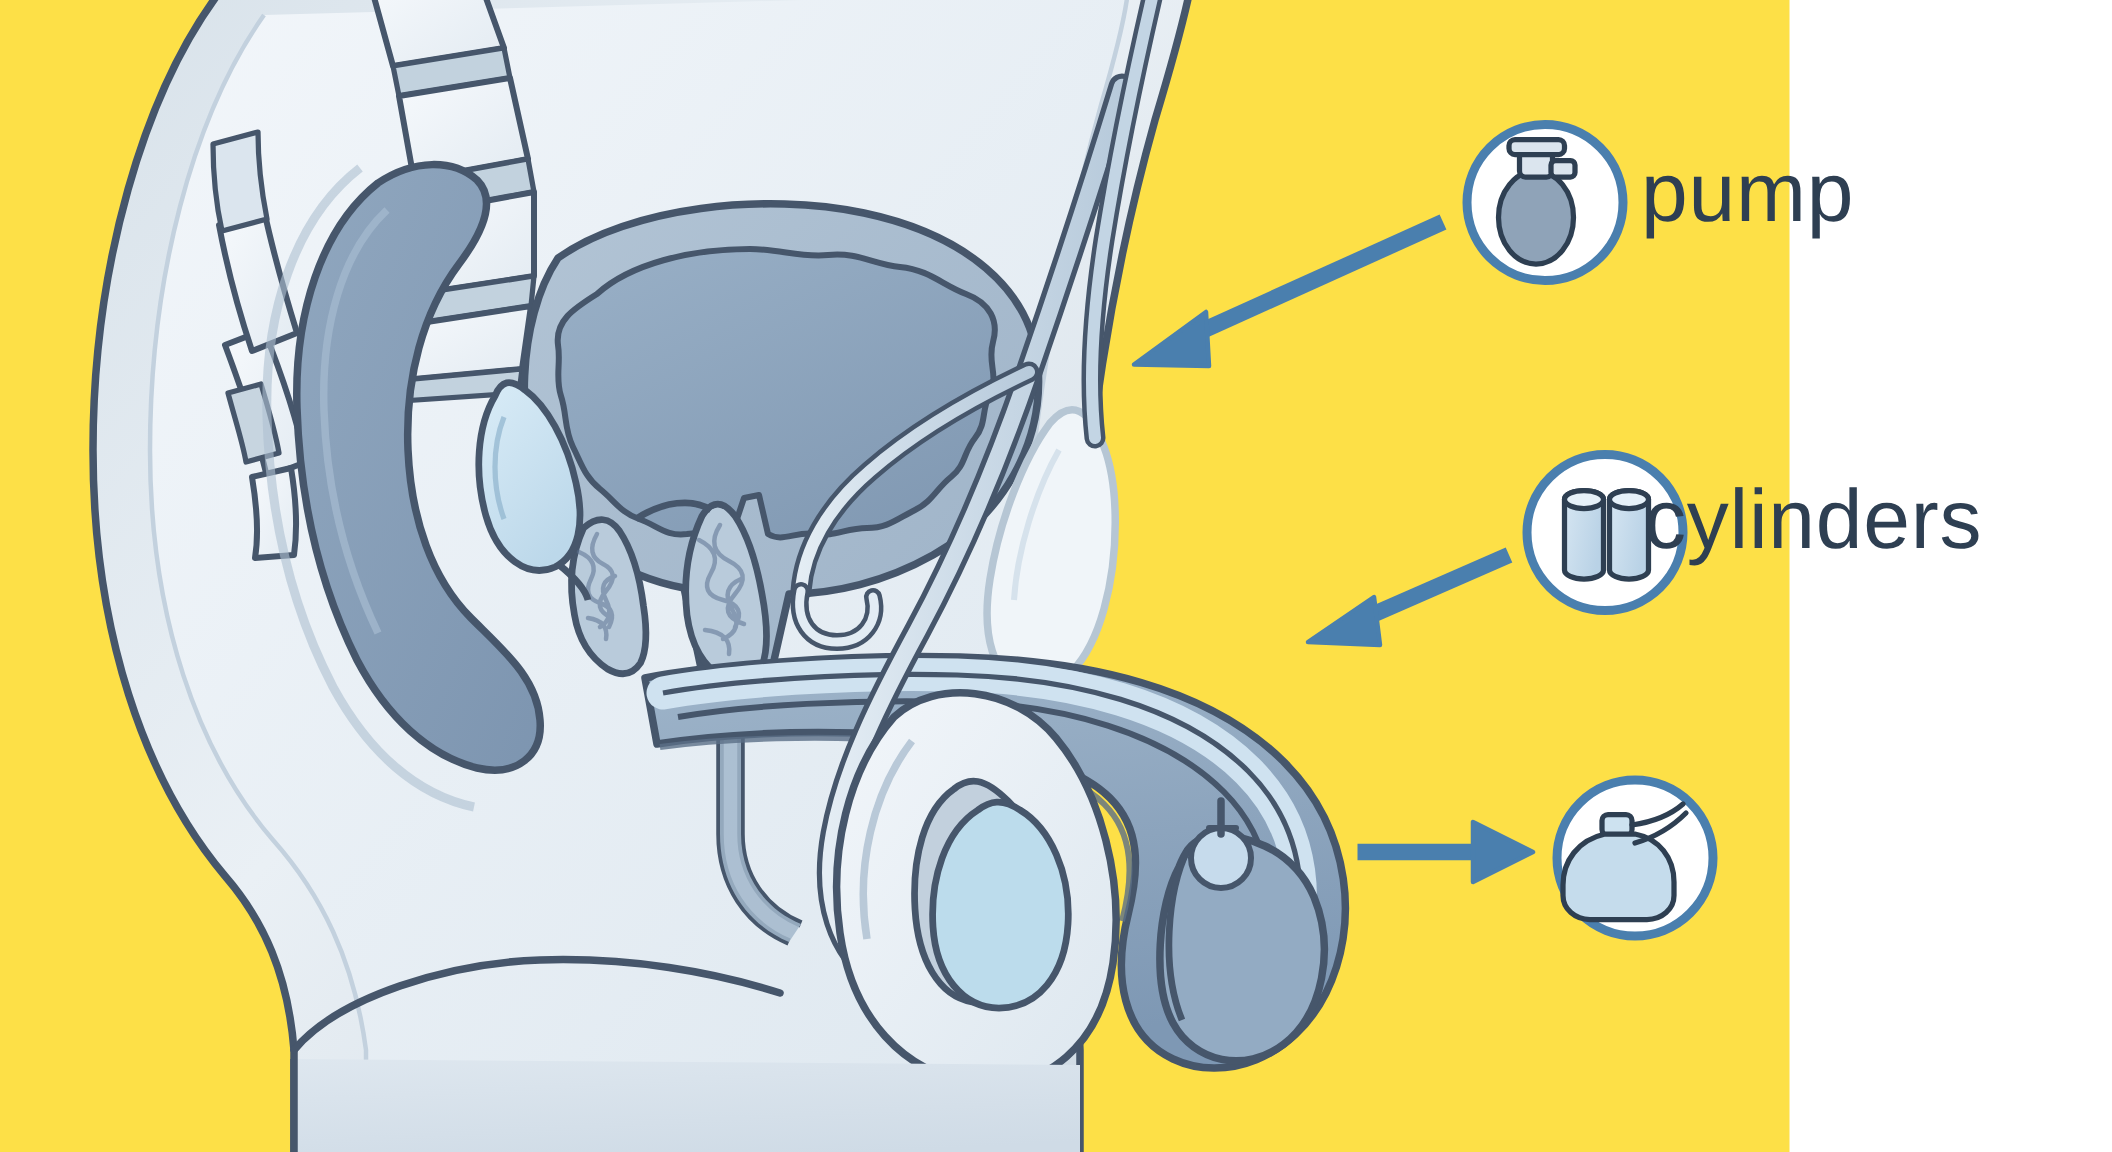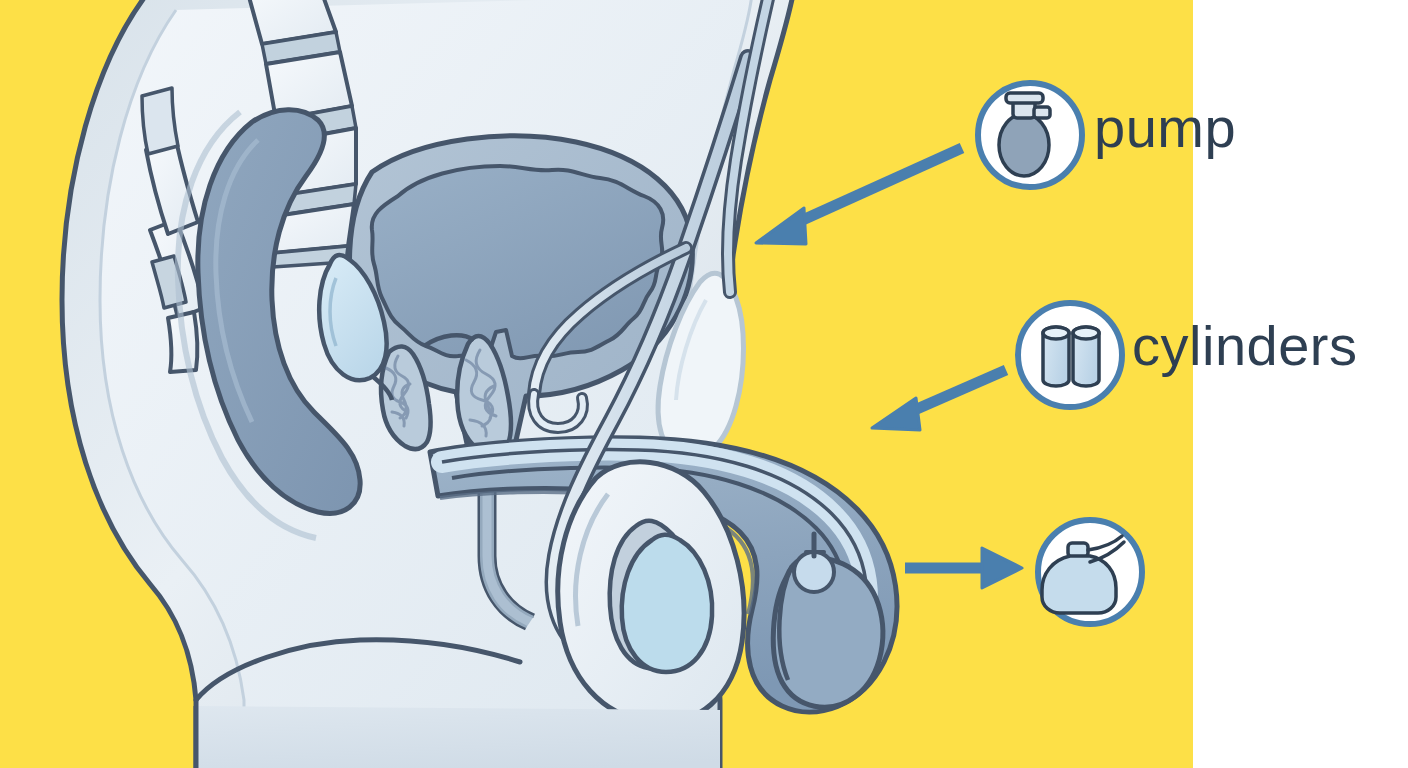--- a/index.html
+++ b/index.html
@@ -33,21 +33,21 @@
     position: absolute;
     font-family: "Liberation Sans", sans-serif;
     font-size: 56px;
     font-weight: 400;
     letter-spacing: 0.5px;
     color: #2e3f52;
     white-space: nowrap;
     line-height: 1;
   }
   #label-pump     { left: 1094px; top: 100px; }
-  #label-cylinders{ left: 1132px; top: 318px; }
+  #label-cylinders{ left: 1096px; top: 318px; }
   #label-reservoir{ left: 1158px; top: 535px; }
 </style>
 </head>
 <body>
 
 <div id="stage">
 
   <svg id="diagram" viewBox="0 0 1408 768" xmlns="http://www.w3.org/2000/svg">
     <defs>
       <linearGradient id="gBody" x1="0" y1="0" x2="1" y2="1">

